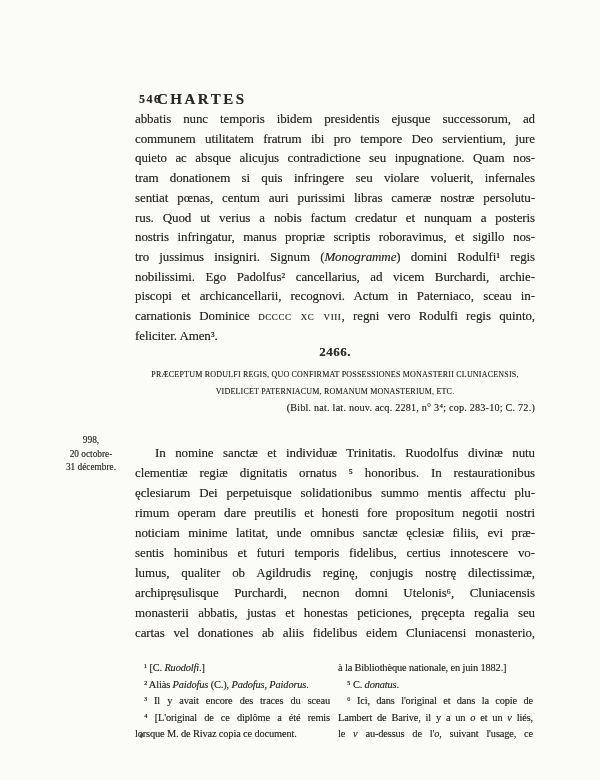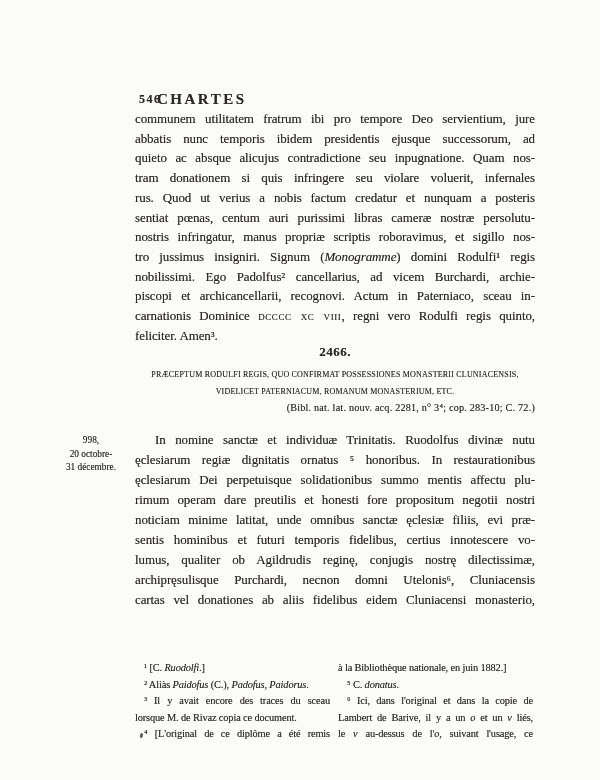--- a/index.html
+++ b/index.html
@@ -22,21 +22,21 @@
     font-size:12px;font-weight:700;letter-spacing:1.5px;
   }
   .running-title{
     position:absolute;top:91px;left:135px;width:400px;
     text-indent:22px;
     font-size:15px;font-weight:700;letter-spacing:2.5px;
   }
   
   .para{position:absolute;left:135px;width:400px;font-size:13px;letter-spacing:-0.1px;}
   .para1{top:109px;line-height:19.7px;}
-  .para2{top:430px;line-height:20px;}
+  .para2{top:443px;line-height:20px;}
   .line{text-align:justify;text-align-last:justify;}
   .line.end{text-align-last:left;}
   .line.indent{text-indent:20px;}
   .it{font-style:italic;}
   .sc{font-variant:small-caps;letter-spacing:0.6px;}
   
   .doc-number{
     position:absolute;top:344px;left:135px;width:400px;
     text-align:center;font-size:13px;letter-spacing:0.5px;white-space:nowrap;font-weight:bold;
   }
@@ -72,26 +72,26 @@
 </style>
 </head>
 <body>
 
 <div class="page">
 
   <div class="page-number txt">546</div>
   <div class="running-title txt">CHARTES</div>
 
   <div class="para para1 txt">
+      <div class="line"><span>abbatis nunc temporis ibidem presidentis ejusque successorum, ad</span></div>
       <div class="line"><span>communem utilitatem fratrum ibi pro tempore Deo servientium, jure</span></div>
-      <div class="line"><span>abbatis nunc temporis ibidem presidentis ejusque successorum, ad</span></div>
       <div class="line"><span>quieto ac absque alicujus contradictione seu inpugnatione. Quam nos-</span></div>
       <div class="line"><span>tram donationem si quis infringere seu violare voluerit, infernales</span></div>
+      <div class="line"><span>sentiat pœnas, centum auri purissimi libras cameræ nostræ persolutu-</span></div>
       <div class="line"><span>rus. Quod ut verius a nobis factum credatur et nunquam a posteris</span></div>
-      <div class="line"><span>sentiat pœnas, centum auri purissimi libras cameræ nostræ persolutu-</span></div>
       <div class="line"><span>nostris infringatur, manus propriæ scriptis roboravimus, et sigillo nos-</span></div>
       <div class="line"><span>tro jussimus insigniri. Signum (</span><span class="it">Monogramme</span><span>) domini Rodulfi¹ regis</span></div>
       <div class="line"><span>nobilissimi. Ego Padolfus² cancellarius, ad vicem Burchardi, archie-</span></div>
       <div class="line"><span>piscopi et archicancellarii, recognovi. Actum in Paterniaco, sceau in-</span></div>
       <div class="line"><span>carnationis Dominice </span><span class="sc">dcccc xc viii</span><span>, regni vero Rodulfi regis quinto,</span></div>
       <div class="line end"><span>feliciter. Amen³.</span></div>
     </div>
 
   <div class="doc-number txt">2466.</div>
   <div class="doc-heading txt">
@@ -100,37 +100,38 @@
     </div>
   <div class="doc-source txt">(Bibl. nat. lat. nouv. acq. 2281, n° 3⁴; cop. 283-10; C. 72.)</div>
 
   <div class="margin-note txt">
       <div class="line"><span>998,</span></div>
       <div class="line"><span>20 octobre-</span></div>
       <div class="line"><span>31 décembre.</span></div>
     </div>
   <div class="para para2 txt">
       <div class="line indent"><span>In nomine sanctæ et individuæ Trinitatis. Ruodolfus divinæ nutu</span></div>
-      <div class="line"><span>ęclesiarum regiæ dignitatis ornatus ⁵ honoribus. In restaurationibus</span></div>
+      <div class="line"><span>clementiæ regiæ dignitatis ornatus ⁵ honoribus. In restaurationibus</span></div>
       <div class="line"><span>ęclesiarum Dei perpetuisque solidationibus summo mentis affectu plu-</span></div>
       <div class="line"><span>rimum operam dare preutilis et honesti fore propositum negotii nostri</span></div>
       <div class="line"><span>noticiam minime latitat, unde omnibus sanctæ ęclesiæ filiis, evi præ-</span></div>
       <div class="line"><span>sentis hominibus et futuri temporis fidelibus, certius innotescere vo-</span></div>
       <div class="line"><span>lumus, qualiter ob Agildrudis reginę, conjugis nostrę dilectissimæ,</span></div>
       <div class="line"><span>archipręsulisque Purchardi, necnon domni Utelonis⁶, Cluniacensis</span></div>
+      <div class="line"><span>monasterii abbatis, justas et honestas peticiones, pręcepta regalia seu</span></div>
       <div class="line"><span>cartas vel donationes ab aliis fidelibus eidem Cluniacensi monasterio,</span></div>
     </div>
 
   <div class="footnotes">
     <div class="fn-col txt">
         <div class="line end indent"><span>¹ [C. </span><span class="it">Ruodolfi</span><span>.]</span></div>
         <div class="line end indent"><span>² Aliàs </span><span class="it">Paidofus</span><span> (C.), </span><span class="it">Padofus</span><span>, </span><span class="it">Paidorus</span><span>.</span></div>
         <div class="line indent"><span>³ Il y avait encore des traces du sceau</span></div>
+        <div class="line indent"><span>⁴ [L'original de ce diplôme a été remis</span></div>
         <div class="line end"><span>lorsque M. de Rivaz copia ce document.</span></div>
-        <div class="line indent"><span>⁴ [L'original de ce diplôme a été remis</span></div>
       </div>
     <div class="fn-col txt">
         <div class="line end"><span>à la Bibliothèque nationale, en juin 1882.]</span></div>
         <div class="line end indent"><span>⁵ C. </span><span class="it">donatus</span><span>.</span></div>
         <div class="line indent"><span>⁶ Ici, dans l'original et dans la copie de</span></div>
         <div class="line"><span>Lambert de Barive, il y a un </span><span class="it">o</span><span> et un </span><span class="it">v</span><span> liés,</span></div>
         <div class="line"><span>le </span><span class="it">v</span><span> au-dessus de l'</span><span class="it">o</span><span>, suivant l'usage, ce</span></div>
       </div>
   </div>
 

